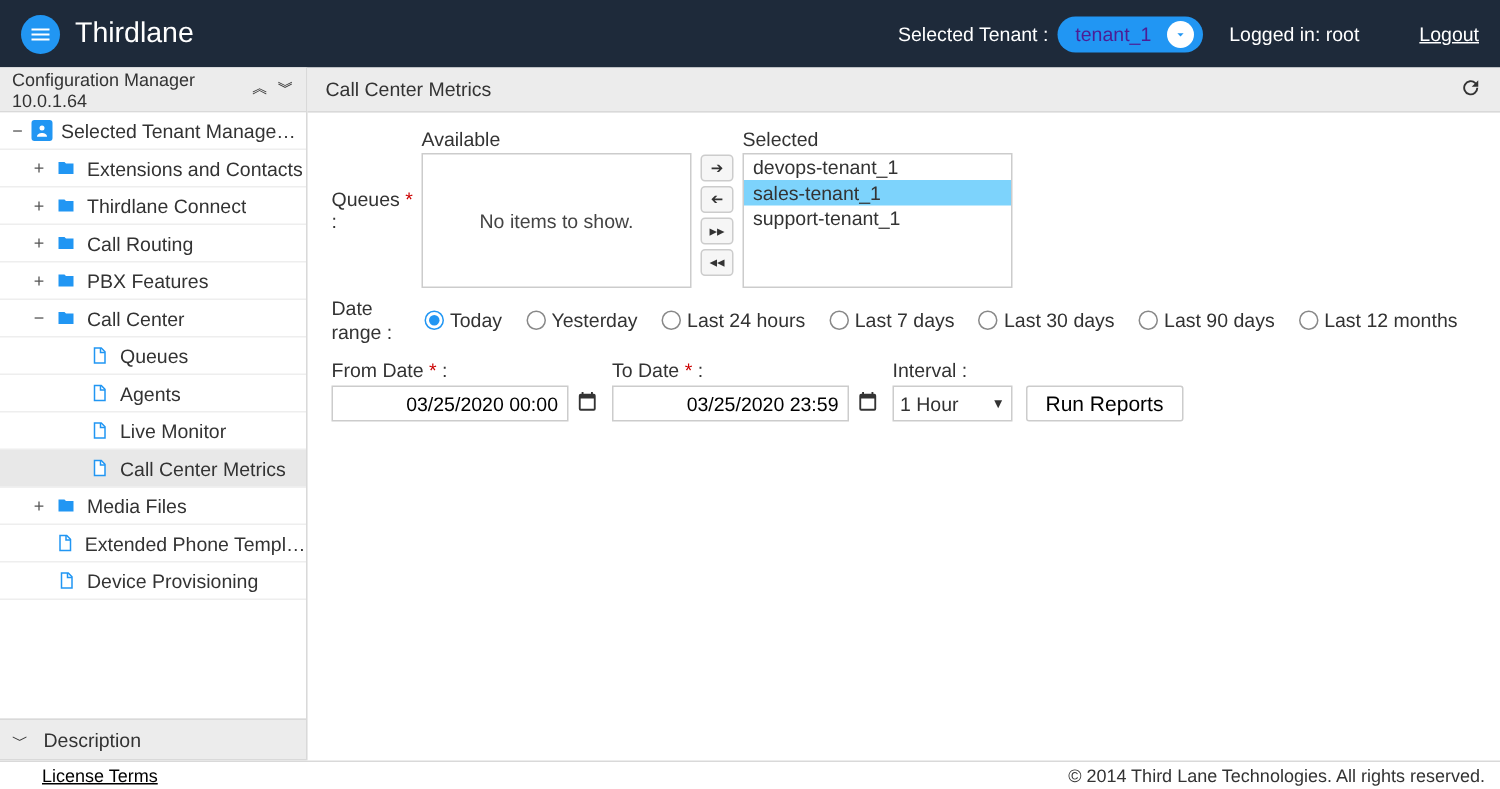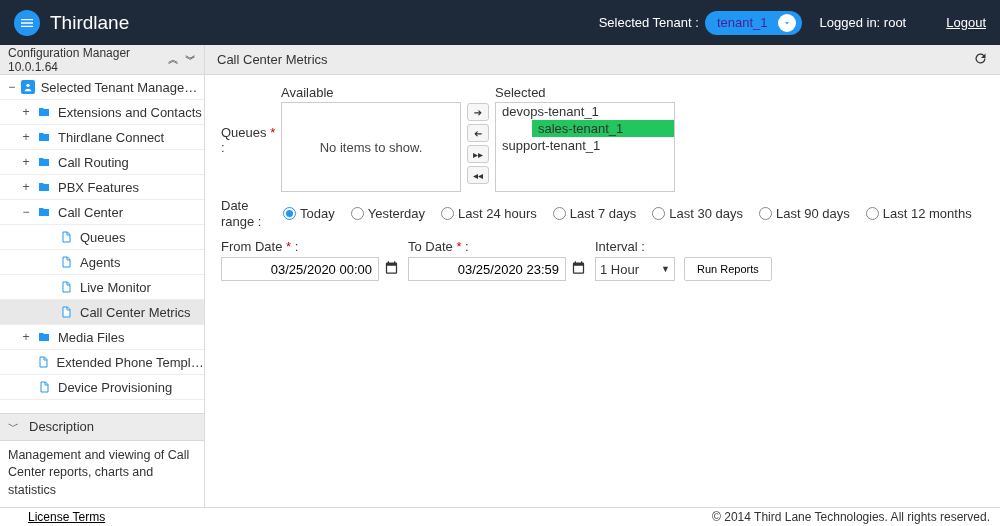--- a/index.html
+++ b/index.html
@@ -44,38 +44,38 @@
 .content { padding: 10px 16px; font-size: 13px; }
 .row { display: flex; align-items: flex-start; margin-bottom: 6px; }
 .form-label { width: 60px; padding-top: 4px; }
 .req { color: #c00; }
 .dual { display: flex; gap: 6px; }
 .listcol { display: flex; flex-direction: column; }
 .listcol .hdr { font-size: 13px; margin-bottom: 2px; }
 .listbox { border: 1px solid #ccc; width: 180px; height: 90px; font-size: 13px; overflow: auto; background: #fff; }
 .listbox .empty { display: flex; align-items: center; justify-content: center; height: 100%; color: #444; }
 .listbox .opt { padding: 1px 6px; cursor: default; }
-.listbox .opt.sel { background: #22c55e; margin-left: 36px; }
+.listbox .opt.sel { background: #7dd3fc; }
 .movebtns { display: flex; flex-direction: column; gap: 3px; padding-top: 18px; }
 .movebtn { width: 22px; height: 18px; border: 1px solid #ccc; background: #f6f6f6; border-radius: 3px; font-size: 10px; display: flex; align-items: center; justify-content: center; cursor: pointer; }
 .range-row { display: flex; align-items: center; gap: 14px; margin: 6px 0 10px 0; }
 .range-label { width: 48px; line-height: 1.2; }
 .radio { display: inline-flex; align-items: center; gap: 4px; font-size: 13px; cursor: pointer; }
 .radio .dot { width: 13px; height: 13px; border: 1px solid #888; border-radius: 50%; display: inline-flex; align-items: center; justify-content: center; }
 .radio .dot.on::after { content: ""; width: 7px; height: 7px; background: #2196f3; border-radius: 50%; }
 .radio .dot.on { border-color: #2196f3; }
 .dates-row { display: flex; align-items: flex-end; gap: 9px; }
 .fieldgrp { display: flex; flex-direction: column; gap: 3px; }
 .fieldgrp .lbl { font-size: 13px; }
 .inline { display: flex; align-items: center; gap: 5px; }
 .txtinput { border: 1px solid #ccc; height: 24px; padding: 0 6px; width: 158px; text-align: right; font-size: 13px; background: #fff; }
 .calicon svg { width: 15px; height: 15px; fill: #333; }
 .selinput { border: 1px solid #ccc; height: 24px; width: 80px; padding: 0 4px; font-size: 13px; background: #fff; display: flex; align-items: center; justify-content: space-between; }
 .selinput .tri { font-size: 9px; }
-.btn { border: 1px solid #ccc; background: #fff; height: 24px; padding: 0 12px; border-radius: 2px; font-size: 11px; cursor: pointer; }
+.btn { border: 1px solid #ccc; background: #fff; height: 24px; padding: 0 12px; border-radius: 2px; font-size: 14px; cursor: pointer; }
 .footer { height: 19px; border-top: 1px solid #d9d9d9; display: flex; align-items: center; padding: 0 10px; font-size: 12px; background: #fff; position: absolute; bottom: 0; left: 0; right: 0; }
 .footer .lt { text-decoration: underline; color: #000; margin-left: 18px; }
 .footer .sp { flex: 1; }
 </style>
 </head>
 <body>
 
 <div class="header">
   <div class="logo-badge">
     <svg viewBox="0 0 24 24">
@@ -231,21 +231,20 @@
               <path d="M14 2v6h6" fill="none" stroke="#2196f3" stroke-width="2"></path>
             </svg>
           </span>
           <span class="tree-label">Device Provisioning</span>
         </div>
       </div>
     <div class="desc-head">
       <span class="ch">﹀</span>
       <span>Description</span>
     </div>
-    <div class="desc-body">Management and viewing of Call Center reports, charts and statistics</div>
   </div>
 
   <div class="main">
     <div class="main-head">
       <span class="title">Call Center Metrics</span>
       <span class="refresh-icon"><svg viewBox="0 0 24 24">
             <path d="M17.65 6.35A8 8 0 1 0 20 12h-2a6 6 0 1 1-1.76-4.24L13 11h7V4l-2.35 2.35z"></path>
           </svg></span>
     </div>
     <div class="content">

